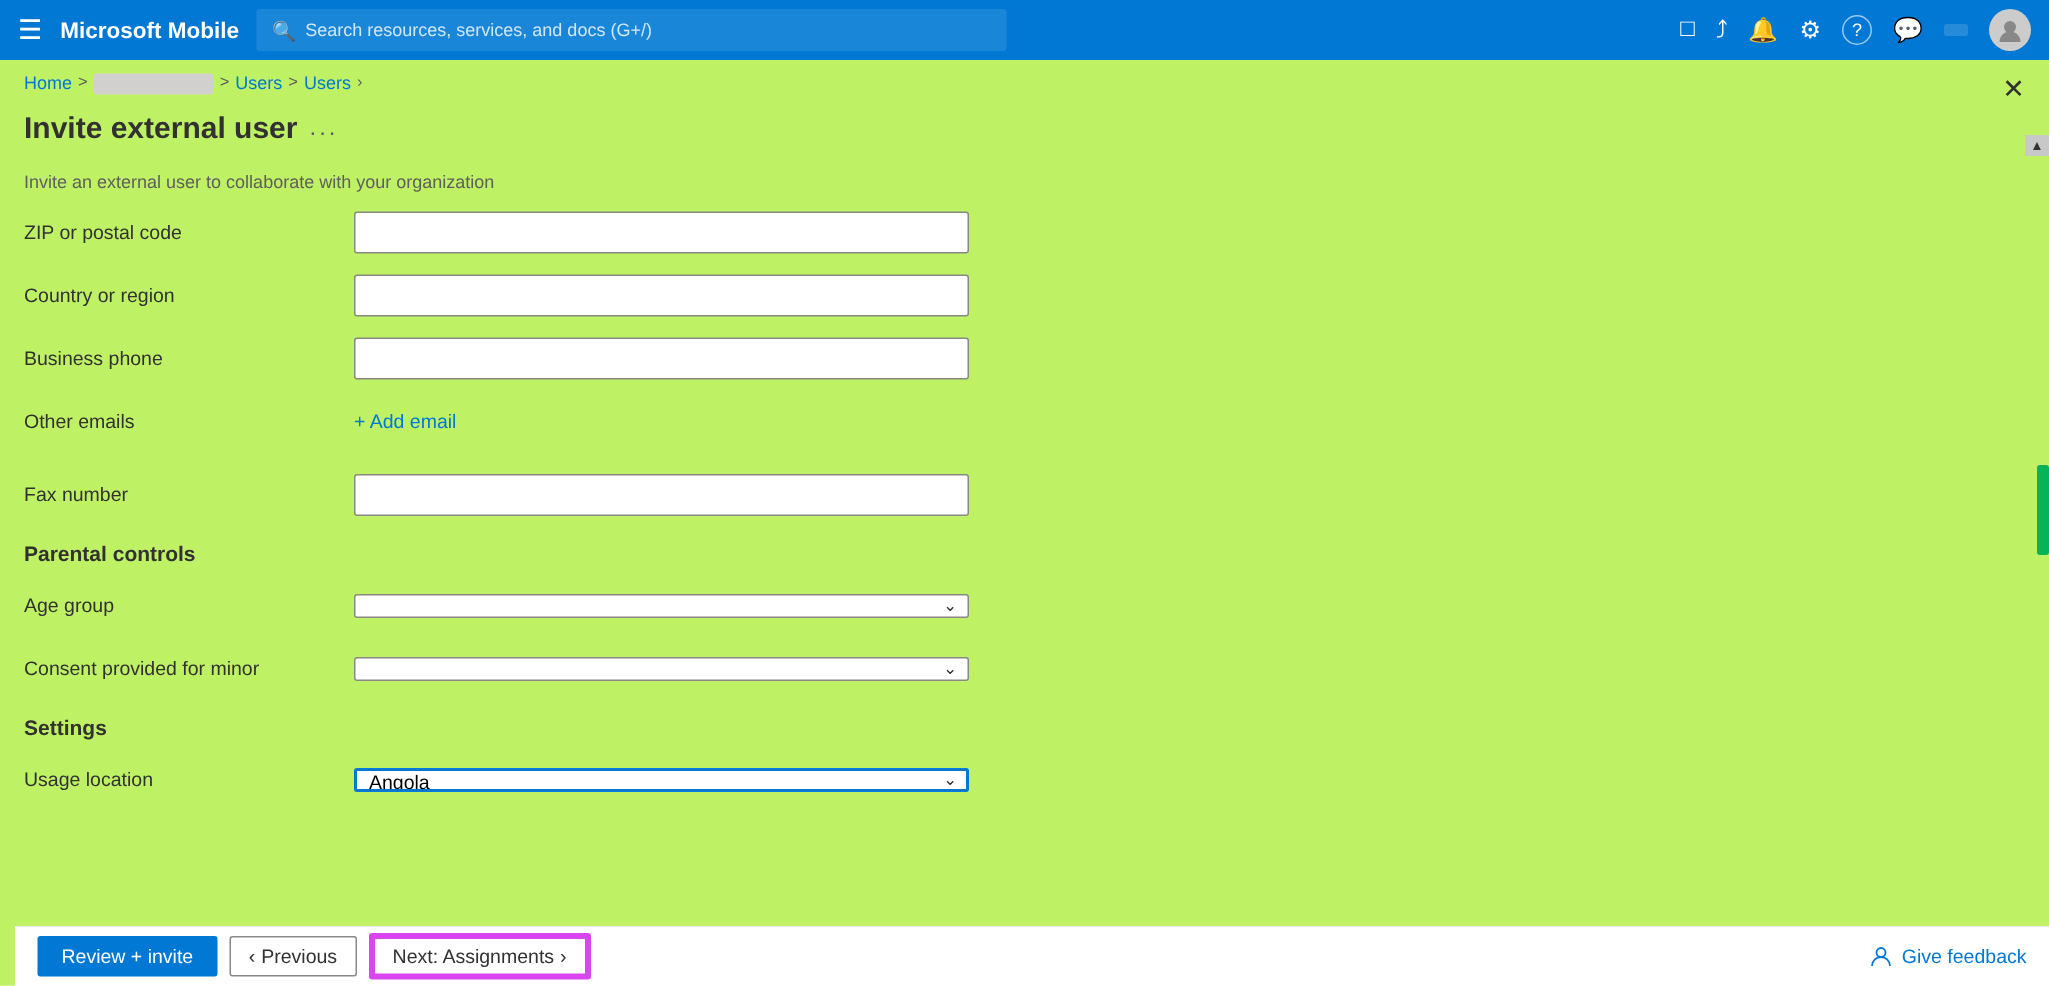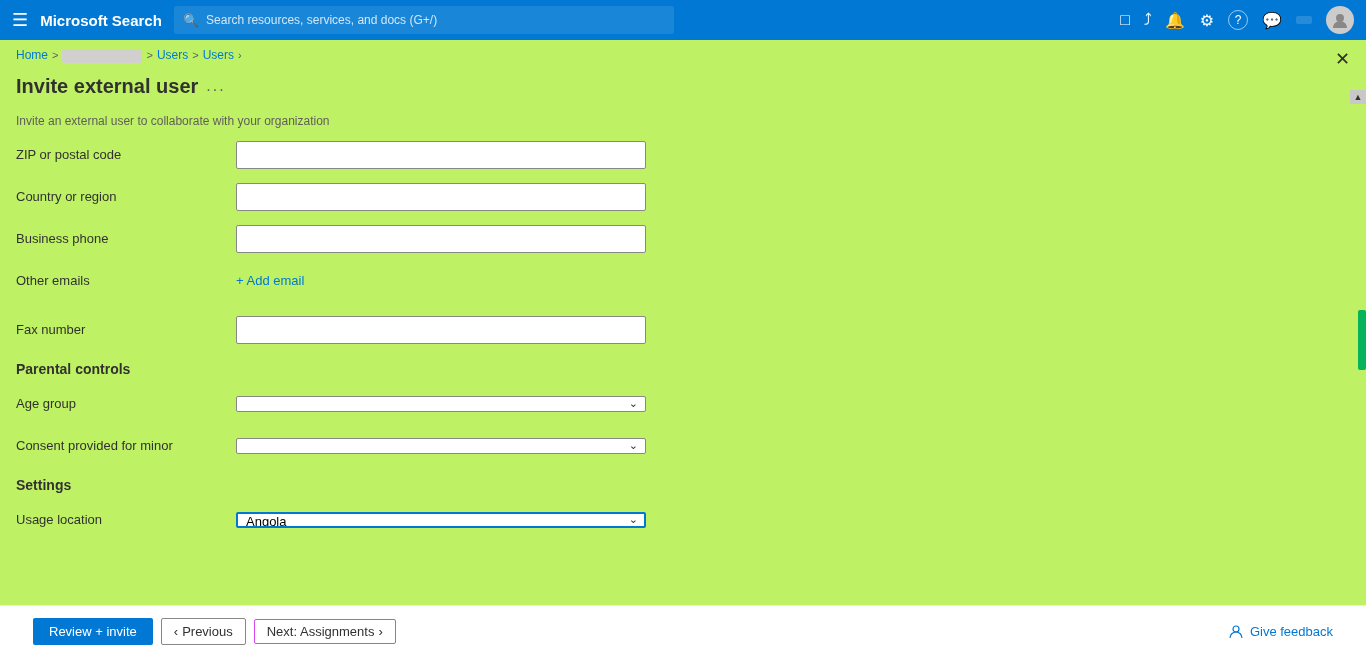--- a/index.html
+++ b/index.html
@@ -205,28 +205,28 @@
       font-size: 14px;
       font-weight: 600;
       color: #323130;
       margin: 16px 0 12px;
     }
 
     
     .bottom-bar {
       position: fixed;
       bottom: 0;
-      left: 0;
+      left: 10px;
       right: 0;
       background: white;
       border-top: 1px solid #edebe9;
-      height: 52px;
-      display: flex;
-      align-items: center;
-      padding: 0 33px;
+      height: 40px;
+      display: flex;
+      align-items: center;
+      padding: 0 15px;
       gap: 8px;
       z-index: 100;
     }
 
     .btn-primary {
       background: #0078d4;
       color: white;
       border: none;
       border-radius: 2px;
       padding: 6px 16px;
@@ -245,21 +245,21 @@
       cursor: pointer;
       display: flex;
       align-items: center;
       gap: 4px;
       white-space: nowrap;
     }
 
     .btn-next {
       background: white;
       color: #323130;
-      border: 1px solid #d946ef;
+      border: 4px solid #d946ef;
       border-radius: 2px;
       padding: 4px 12px;
       font-size: 13px;
       cursor: pointer;
       display: flex;
       align-items: center;
       gap: 4px;
       white-space: nowrap;
     }
 
@@ -282,21 +282,21 @@
       background: #d2d0ce;
       border-radius: 2px;
       vertical-align: middle;
     }
   </style>
 </head>
 <body>
 
 <div class="topnav">
   <span class="topnav-hamburger">☰</span>
-  <span class="topnav-title">Microsoft Search</span>
+  <span class="topnav-title">Microsoft Mobile</span>
   <div class="topnav-search">
     <span style="color:rgba(255,255,255,0.8);font-size:13px;">🔍</span>
     <input type="text" placeholder="Search resources, services, and docs (G+/)" style="">
   </div>
   <div class="topnav-icons">
     <span class="topnav-icon" title="Cloud Shell">□</span>
     <span class="topnav-icon" title="Upload">⤴</span>
     <span class="topnav-icon" title="Notifications">🔔</span>
     <span class="topnav-icon" title="Settings">⚙</span>
     <span class="topnav-icon" title="Help" style="border:1px solid rgba(255,255,255,0.6);border-radius:50%;width:20px;height:20px;display:inline-flex;align-items:center;justify-content:center;font-size:12px;">?</span>

